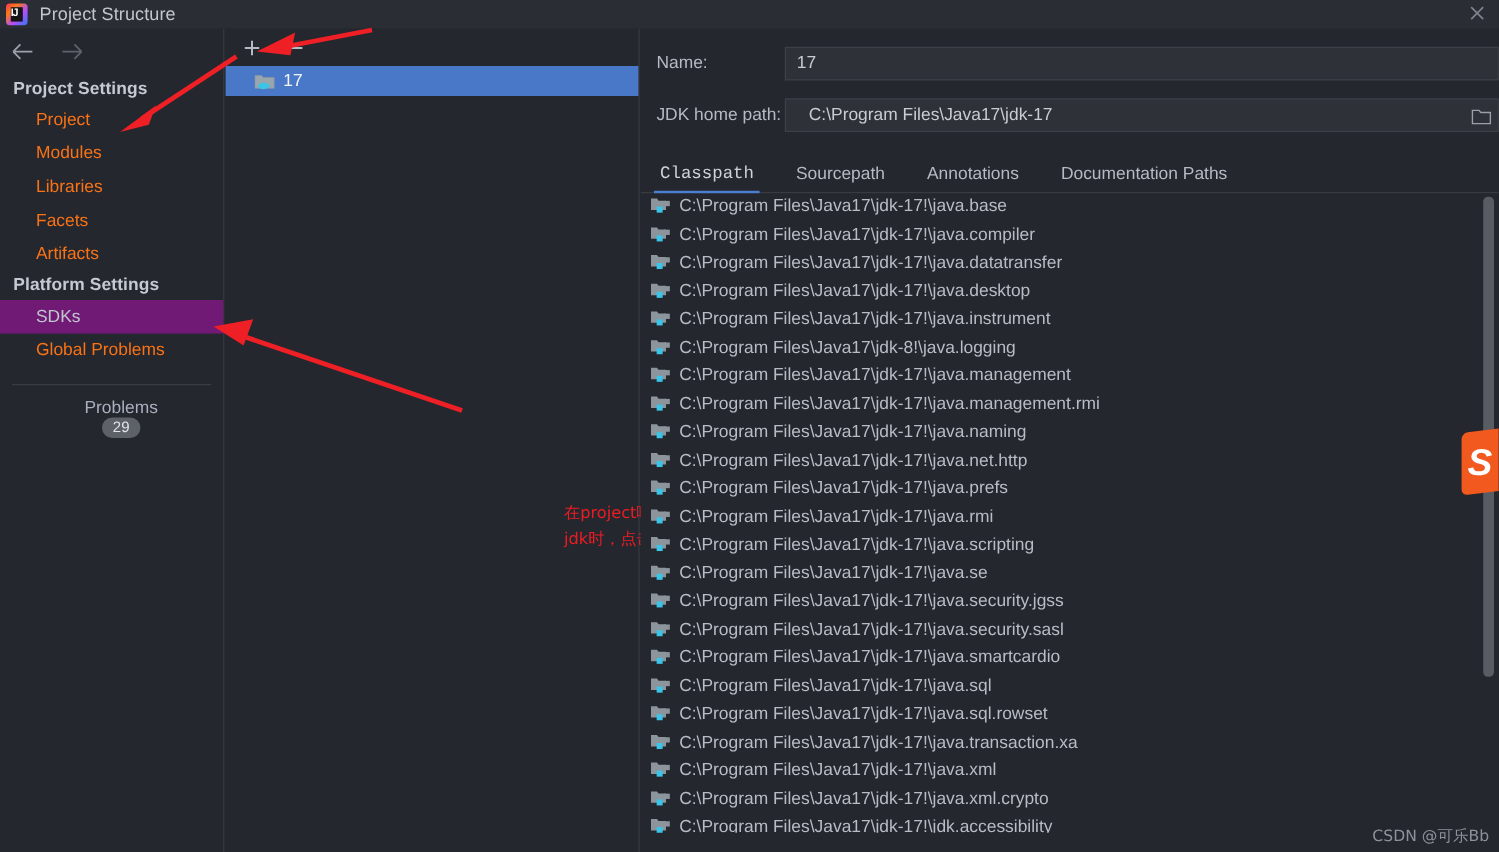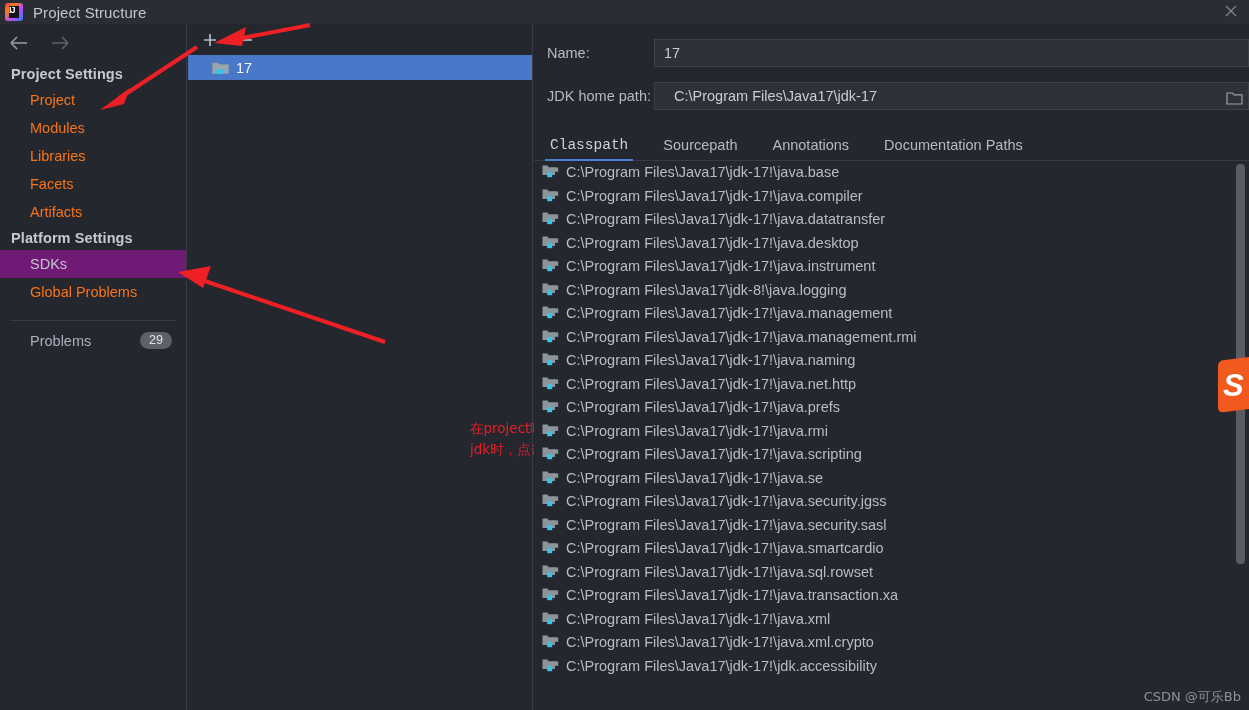--- a/index.html
+++ b/index.html
@@ -67,20 +67,21 @@
   .nav-item.selected {
     background: #701a75;
     color: #c2c6ce;
   }
   .sep {
     margin: 14px 10px 0 10px; height: 1px; background: #393c43;
   }
   .problems-row {
     display: flex; align-items: center; justify-content: space-between;
     padding: 11px 14px 0 30px;
+    flex-direction: column;
   }
   .problems-label { font-size: 14.5px; color: #a9b0bd; }
   .badge {
     background: #5d6268; color: #e3e5e8; border-radius: 9px;
     font-size: 12.5px; padding: 1px 9px 2px 9px; min-width: 30px; text-align:center;
   }
 
   
   .sdkpanel {
     position: absolute; left: 188px; top: 24px; width: 345px; height: 686px;
@@ -433,20 +434,28 @@
               <rect x="5.2" y="8.2" width="5" height="5" fill="#39c4e8"></rect>
             </svg></span>
           <span>C:\Program Files\Java17\jdk-17!\java.smartcardio</span>
         </div>
         <div class="cp-row">
           <span class="mod-icon"><svg width="17" height="14" viewBox="0 0 17 14">
               <path d="M0.5 1.5 H5.5 L6.8 3.2 H13 V11 H0.5 Z" fill="#8d959c"></path>
               <rect x="11.6" y="3.4" width="4.6" height="4.4" fill="#8d959c"></rect>
               <rect x="5.2" y="8.2" width="5" height="5" fill="#39c4e8"></rect>
             </svg></span>
+          <span>C:\Program Files\Java17\jdk-17!\java.sql</span>
+        </div>
+        <div class="cp-row">
+          <span class="mod-icon"><svg width="17" height="14" viewBox="0 0 17 14">
+              <path d="M0.5 1.5 H5.5 L6.8 3.2 H13 V11 H0.5 Z" fill="#8d959c"></path>
+              <rect x="11.6" y="3.4" width="4.6" height="4.4" fill="#8d959c"></rect>
+              <rect x="5.2" y="8.2" width="5" height="5" fill="#39c4e8"></rect>
+            </svg></span>
           <span>C:\Program Files\Java17\jdk-17!\java.sql.rowset</span>
         </div>
         <div class="cp-row">
           <span class="mod-icon"><svg width="17" height="14" viewBox="0 0 17 14">
               <path d="M0.5 1.5 H5.5 L6.8 3.2 H13 V11 H0.5 Z" fill="#8d959c"></path>
               <rect x="11.6" y="3.4" width="4.6" height="4.4" fill="#8d959c"></rect>
               <rect x="5.2" y="8.2" width="5" height="5" fill="#39c4e8"></rect>
             </svg></span>
           <span>C:\Program Files\Java17\jdk-17!\java.transaction.xa</span>
         </div>

